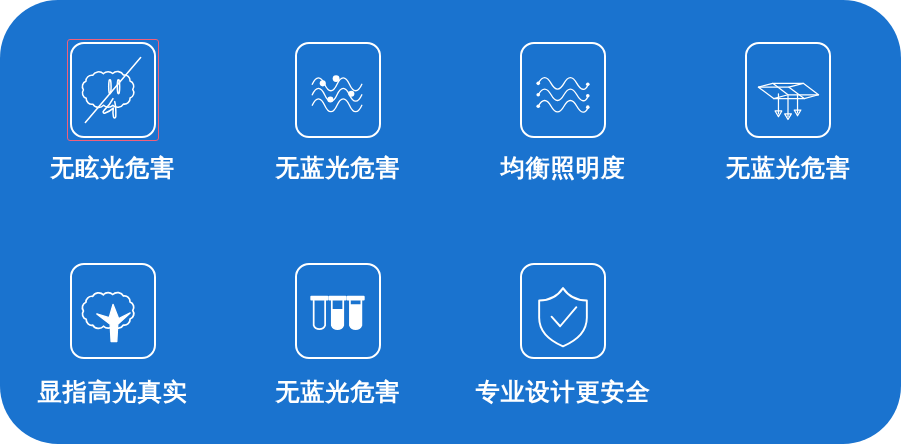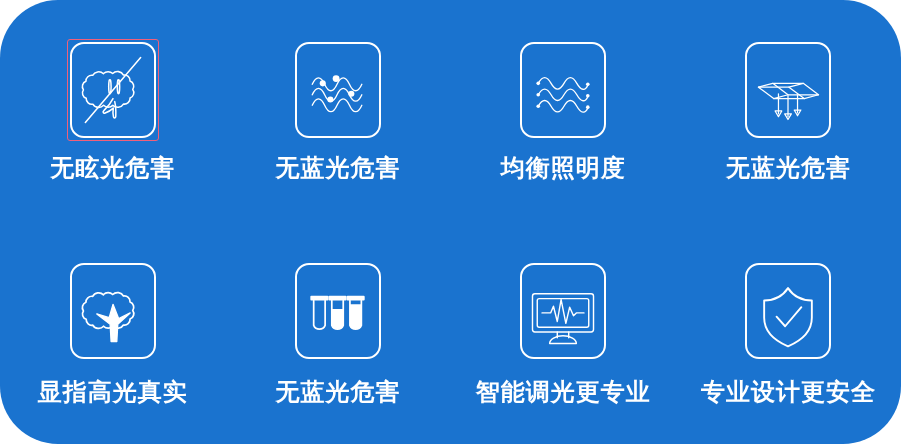--- a/index.html
+++ b/index.html
@@ -192,33 +192,20 @@
           <path d="M36.5 37 L36.5 63 a6.5 6.5 0 0 0 12 0 L48.5 37"></path>
           <path d="M36.5 46 L36.5 63 a6.5 6.5 0 0 0 12 0 L48.5 46 Z" fill="#ffffff" stroke="none"></path>
           <rect x="52" y="32" width="19" height="5" rx="1" fill="#ffffff" stroke="none"></rect>
           <path d="M55.5 37 L55.5 63 a6.5 6.5 0 0 0 12 0 L67.5 37"></path>
           <path d="M55.5 41 L55.5 63 a6.5 6.5 0 0 0 12 0 L67.5 41 Z" fill="#ffffff" stroke="none"></path>
         </svg>
       </div>
       <div class="cell-label">无蓝光危害</div>
     </div>
 
-    <div class="cell r2">
-      <div class="icon-box">
-        <svg viewBox="0 0 86 96" fill="none" stroke="#ffffff" stroke-width="1.5" stroke-linecap="round" stroke-linejoin="round">
-          <rect x="11" y="30" width="64" height="40" rx="2.5"></rect>
-          <rect x="16" y="35" width="54" height="30" rx="2"></rect>
-          <path d="M21 50 L30 50 L33 43 L37 59 L41 36 L46 61 L50 44 L54 53 L57 50 L65 50"></path>
-          <path d="M37 70 L37 76"></path>
-          <path d="M49 70 L49 76"></path>
-          <path d="M29 82 a14 8 0 0 1 28 0 Z"></path>
-        </svg>
-      </div>
-      <div class="cell-label">智能调光更专业</div>
-    </div>
 
     <div class="cell r2">
       <div class="icon-box">
         <svg viewBox="0 0 86 96" fill="none" stroke="#ffffff" stroke-width="2" stroke-linecap="round" stroke-linejoin="round">
           <path d="M43 24 C49 33 58 37 68 37 L68 55 C68 70 57 79 43 85
                    C29 79 18 70 18 55 L18 37 C28 37 37 33 43 24 Z"></path>
           <path d="M31 54 L40 64 L57 44"></path>
         </svg>
       </div>
       <div class="cell-label">专业设计更安全</div>

